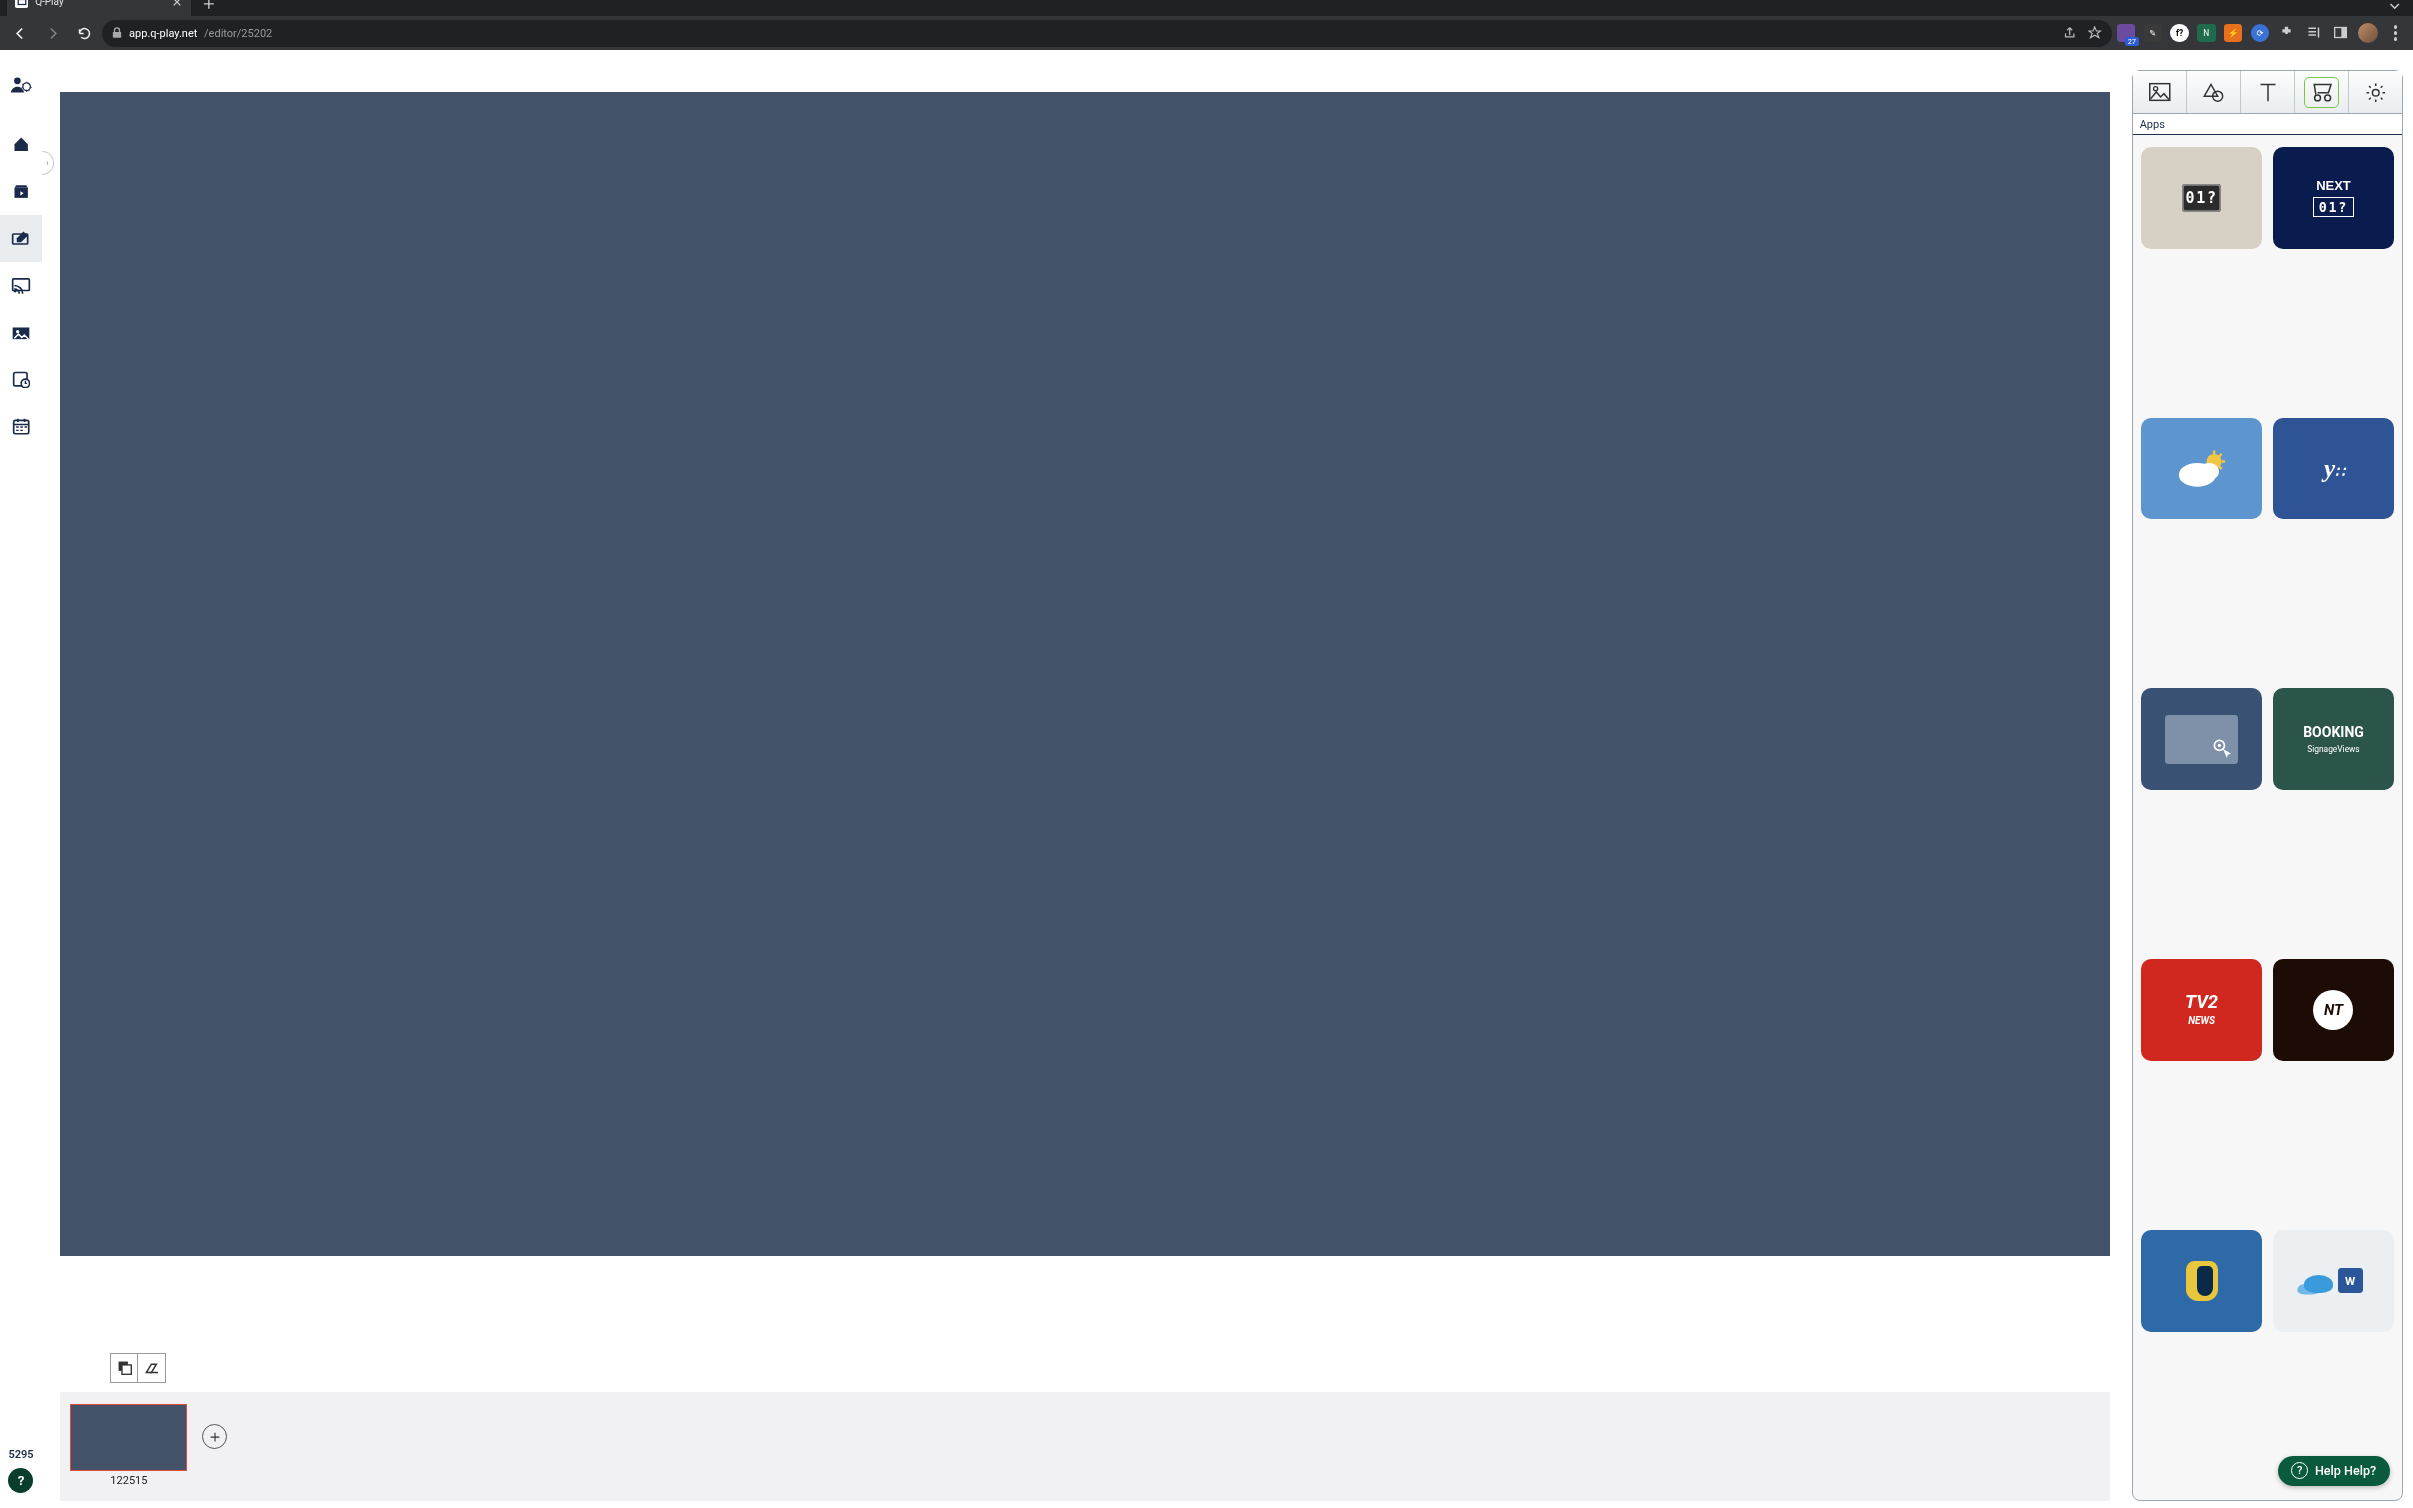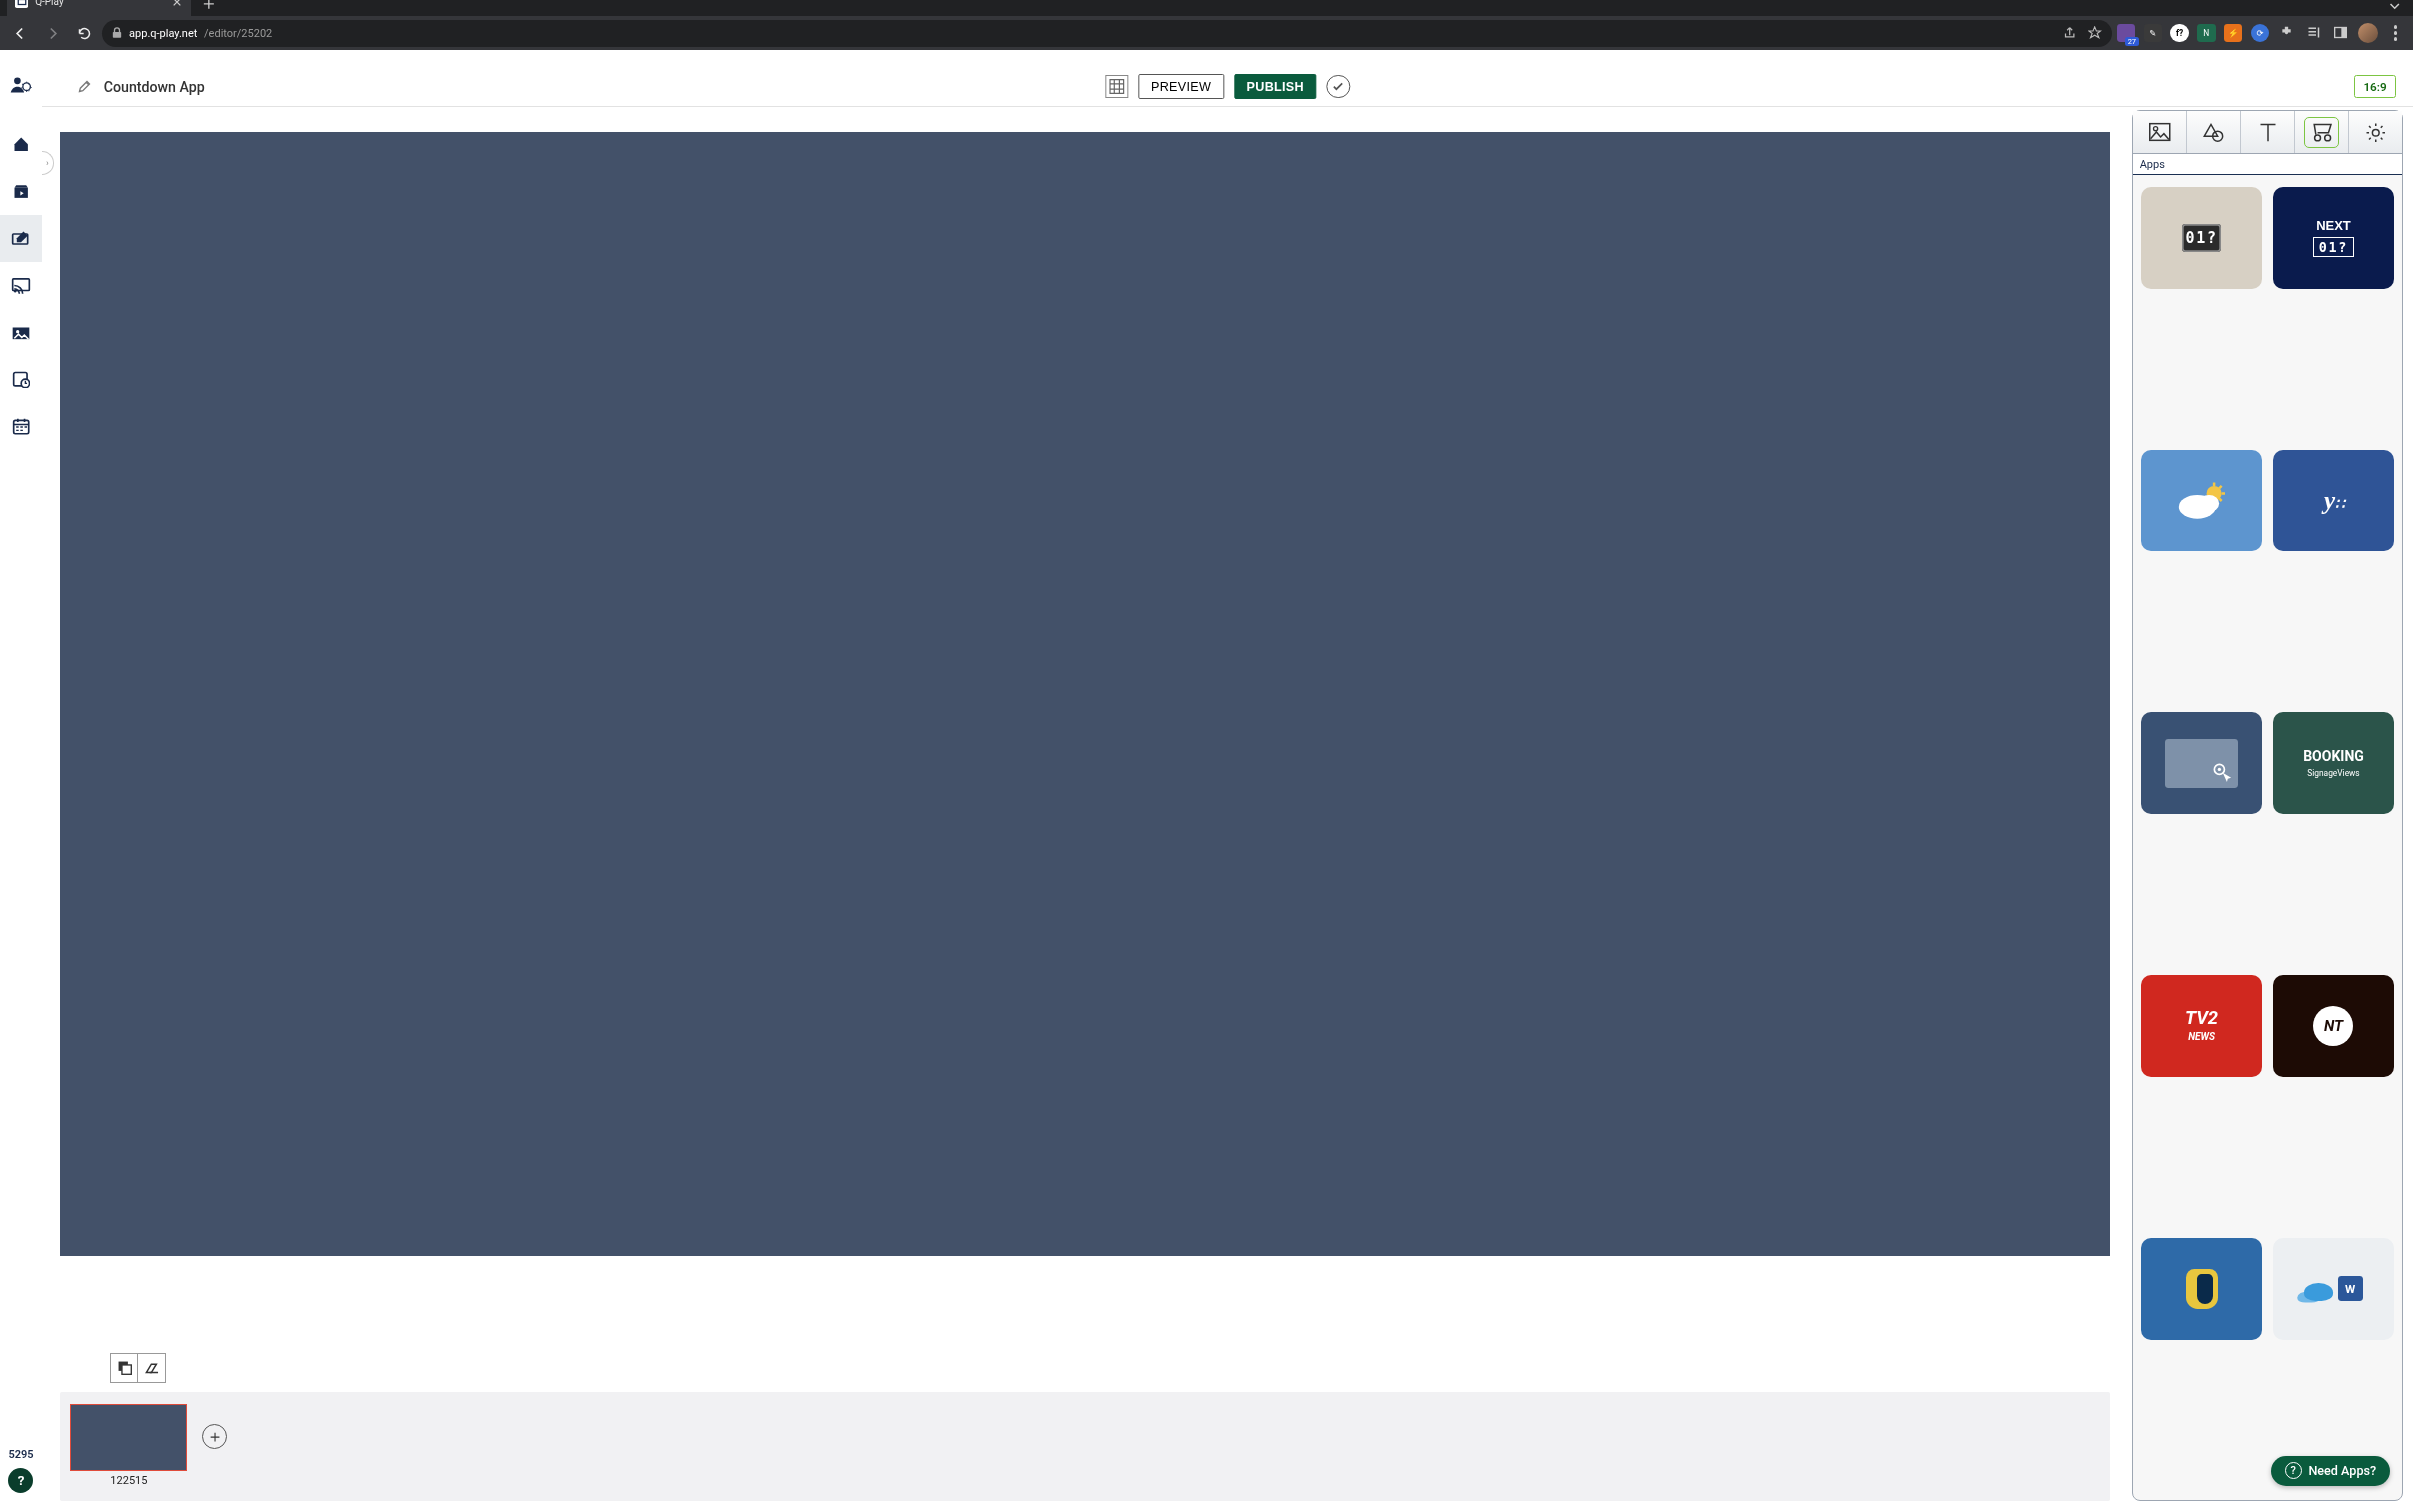--- a/index.html
+++ b/index.html
@@ -277,47 +277,20 @@
     </div>
 
     <div class="rail-bottom">
       <div class="rail-num">5295</div>
       <div class="help-fab">?</div>
     </div>
   </div>
 
   <div class="main">
 
-    <div class="topbar">
-      <span class="pencil">
-        <svg width="15" height="15" viewBox="0 0 18 18">
-            <path d="M3 15l1-4 8-8 3 3-8 8-4 1zM11 4l3 3" stroke="#7a7a7a" stroke-width="1.6" fill="none"></path>
-          </svg>
-      </span>
-      <span class="title">Countdown App</span>
-
-      <div class="topbar-center">
-        <div class="grid-btn">
-          <svg width="17" height="17" viewBox="0 0 20 20">
-              <path d="M2 2h16v16H2zM2 7h16M2 13h16M7 2v16M13 2v16" stroke="#666" stroke-width="1.4" fill="none"></path>
-            </svg>
-        </div>
-        <button class="btn">PREVIEW</button>
-        <button class="btn publish">PUBLISH</button>
-        <div class="check-circ">
-          <svg width="13.4" height="13.4" viewBox="0 0 16 16">
-              <path d="M3 8l3 3 7-7" stroke="#555" stroke-width="2" fill="none"></path>
-            </svg>
-        </div>
-      </div>
-
-      <div class="topbar-right">
-        <div class="aspect">16:9</div>
-      </div>
-    </div>
 
     <div class="workspace">
 
       <div class="canvas-area">
         <div class="canvas-frame">
           <div class="canvas"></div>
           <div class="canvas-tools">
             <div class="tool-dup">
               <svg width="17" height="17" viewBox="0 0 20 20">
                   <rect x="3" y="3" width="11" height="11" fill="#333"></rect>
@@ -435,16 +408,16 @@
             </div>
           </div>
         </div>
       </div>
 
     </div>
   </div>
 
   <div class="need-help">
     <span class="q">?</span>
-    <span>Need Apps?</span>
+    <span>Help Help?</span>
   </div>
 </div>
 
 
 </body></html>

